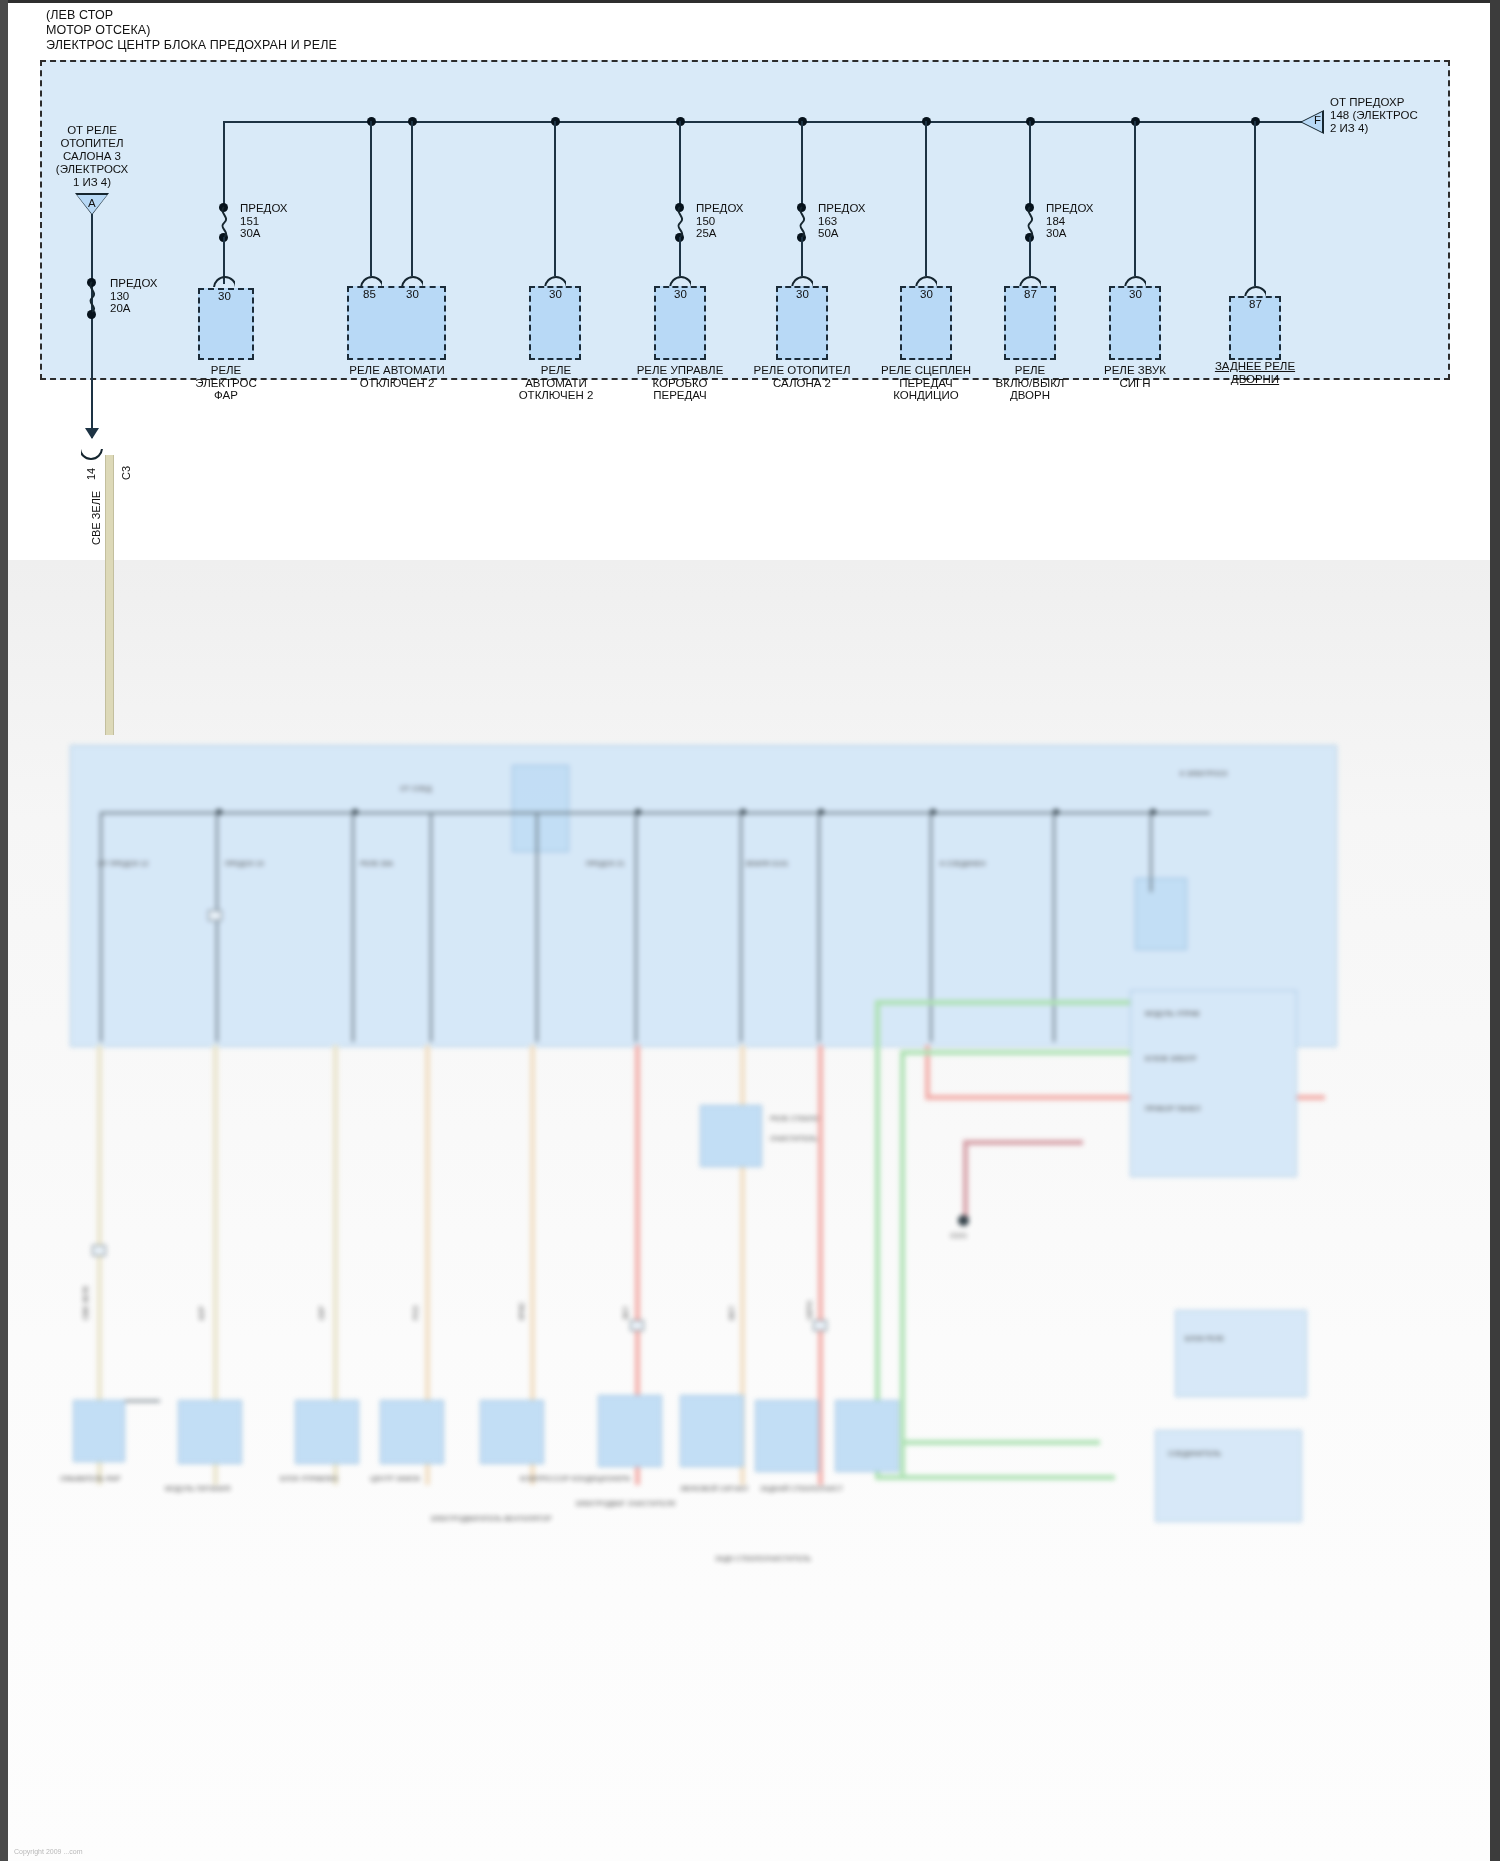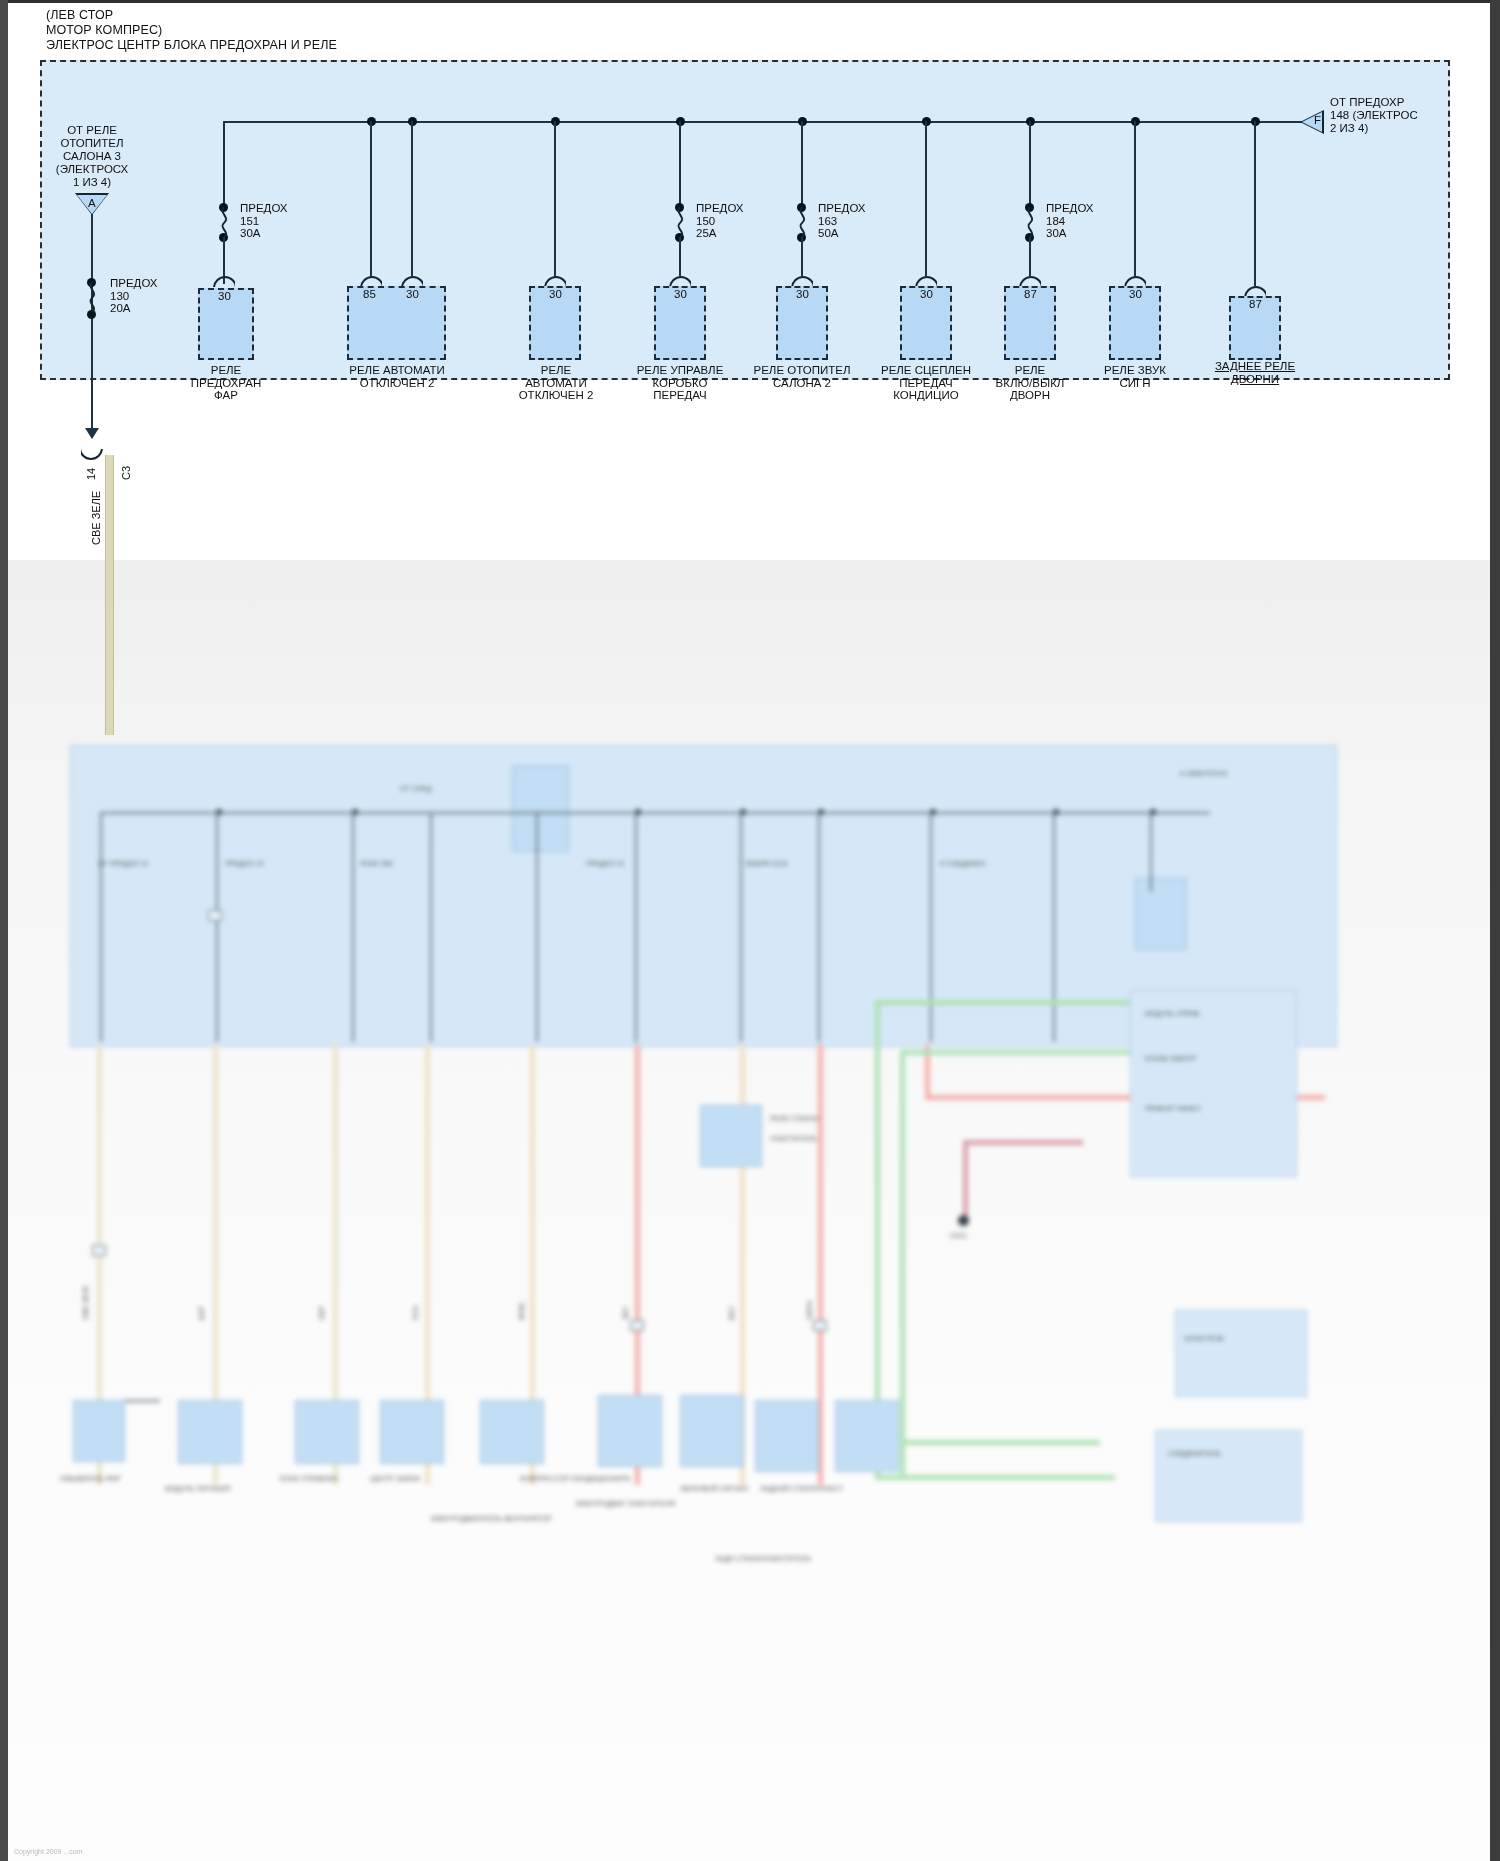--- a/index.html
+++ b/index.html
@@ -85,21 +85,21 @@
 
 <div id="page">
 
   <div class="page-frame-topline"></div>
   <div class="page-frame-left"></div>
   <div class="page-frame-right"></div>
   <div class="lower-wash2"></div>
 
   <div class="title-block">
     <div>(ЛЕВ СТОР</div>
-    <div>МОТОР КОМПРЕС)</div>
+    <div>МОТОР ОТСЕКА)</div>
     <div>ЭЛЕКТРОС ЦЕНТР БЛОКА ПРЕДОХРАН И РЕЛЕ</div>
   </div>
 
   <div class="fuseblock"></div>
 
   <div class="w wh" style="left:223px;top:121px;width:1085px;"></div>
 
   <div class="dot" style="left:367px;top:117px;"></div>
   <div class="dot" style="left:408px;top:117px;"></div>
   <div class="dot" style="left:551px;top:117px;"></div>
@@ -164,21 +164,21 @@
     <div>151</div>
     <div>30A</div>
   </div>
   <div class="w wv" style="left:223px;top:237px;height:47px;"></div>
 
   <div class="relay-cap" style="left:213px;top:276px;"></div>
   <div class="relay" style="left:198px;top:288px;width:56px;height:72px;"></div>
   <div class="relay-pin" style="left:218px;top:290px;">30</div>
   <div class="relay-lbl" style="left:151px;top:364px;width:150px;">
     <div>РЕЛЕ</div>
-    <div>ПРЕДОХРАН</div>
+    <div>ЭЛЕКТРОС</div>
     <div>ФАР</div>
   </div>
 
   <div class="w wv" style="left:370px;top:121px;height:155px;"></div>
   <div class="w wv" style="left:411px;top:121px;height:155px;"></div>
   <div class="relay-cap" style="left:360px;top:276px;"></div>
   <div class="relay-cap" style="left:401px;top:276px;"></div>
   <div class="relay" style="left:347px;top:286px;width:99px;height:74px;"></div>
   <div class="relay-pin" style="left:363px;top:288px;">85</div>
   <div class="relay-pin" style="left:406px;top:288px;">30</div>

